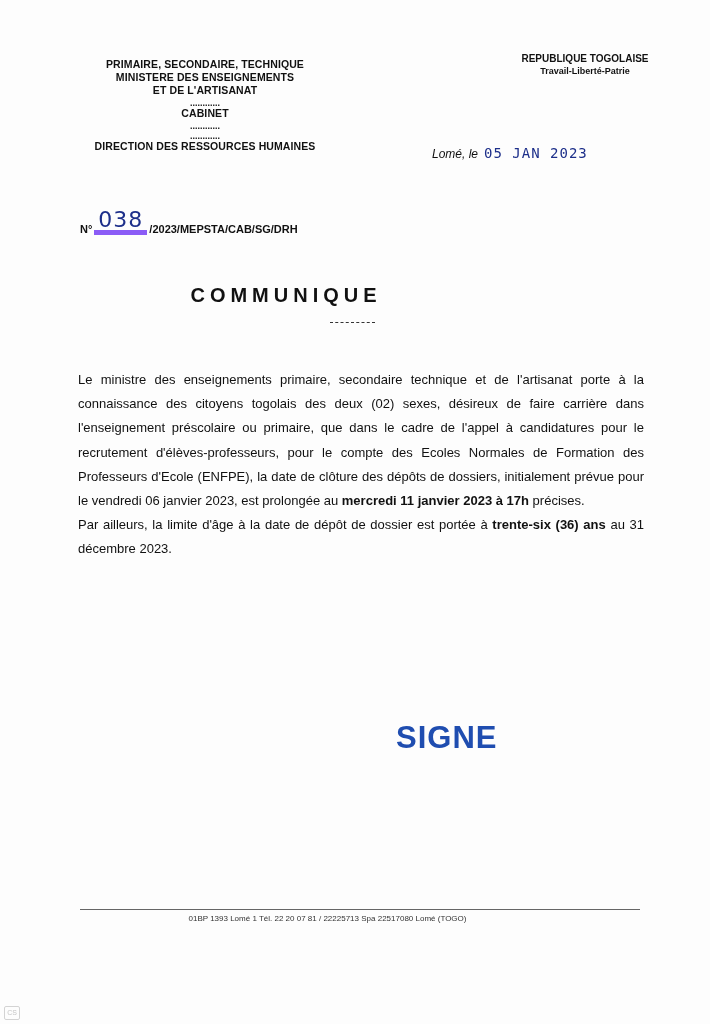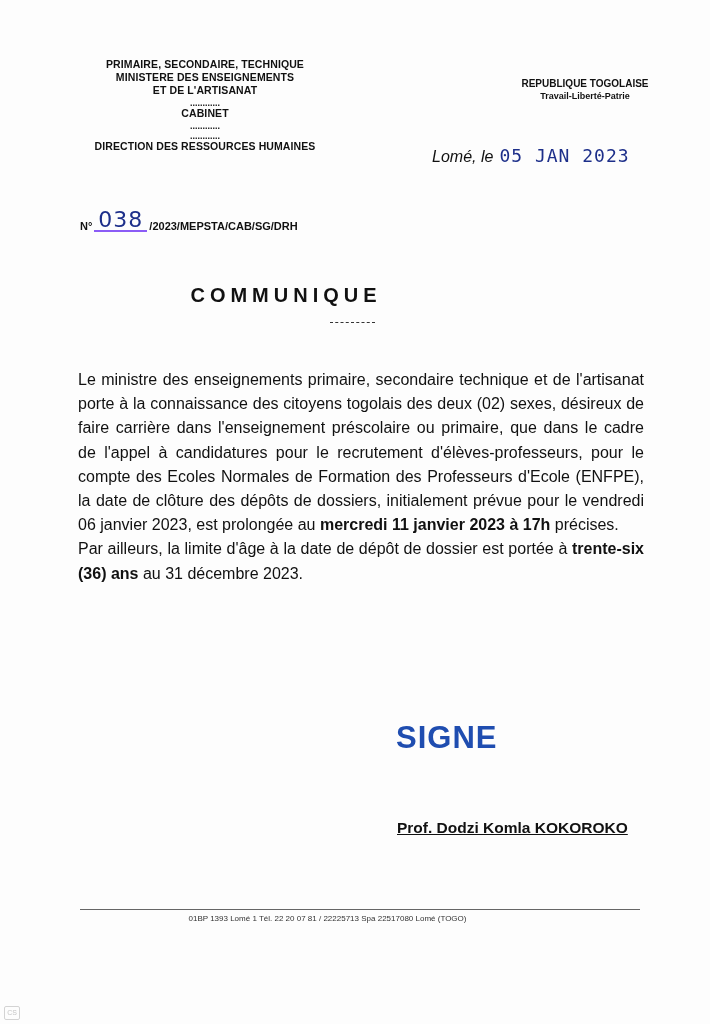--- a/index.html
+++ b/index.html
@@ -2,29 +2,29 @@
 <html><head>
 <meta charset="utf-8">
 <style>
   html, body { margin: 0; padding: 0; }
   body { width: 710px; height: 1024px; background: #ffffff; position: relative; overflow: hidden; font-family: "Liberation Sans", sans-serif; color: #111; }
   .page { position: absolute; left: 0; top: 0; width: 710px; height: 1024px; background: #fdfdfd; }
   .left-header { position: absolute; left: 70px; top: 58px; width: 270px; text-align: center; font-weight: bold; font-size: 10.5px; line-height: 13px; letter-spacing: 0.1px; }
   .left-header .dots { font-size: 9px; line-height: 7px; letter-spacing: 0; margin-top: 3px; }
   .left-header .line { display: block; }
   .ref { position: absolute; left: 80px; top: 210px; font-weight: bold; font-size: 11px; display: flex; align-items: flex-end; }
-  .ref .num { font-family: "DejaVu Sans", sans-serif; font-weight: normal; color: #1d2f8a; font-size: 22px; letter-spacing: 1px; border-bottom: 2px solid #8b5cf6; padding: 0 4px; margin: 0 2px; line-height: 20px; }
-  .right-header { position: absolute; left: 490px; top: 77px; width: 190px; text-align: center; font-weight: bold; font-size: 10px; line-height: 13px; }
+  .ref .num { font-family: "DejaVu Sans", sans-serif; font-weight: normal; color: #1d2f8a; font-size: 22px; letter-spacing: 1px; border-bottom: 5px solid #8b5cf6; padding: 0 4px; margin: 0 2px; line-height: 20px; }
+  .right-header { position: absolute; left: 490px; top: 52px; width: 190px; text-align: center; font-weight: bold; font-size: 10px; line-height: 13px; }
   .right-header .motto { font-size: 9px; }
   .date { position: absolute; left: 432px; top: 145px; display: flex; align-items: baseline; gap: 6px; }
-  .date .label { font-style: italic; font-size: 16px; }
-  .date .stamp { font-family: "DejaVu Sans Mono", monospace; color: #1d2f8a; font-size: 18px; letter-spacing: 1px; }
+  .date .label { font-style: italic; font-size: 12px; }
+  .date .stamp { font-family: "DejaVu Sans Mono", monospace; color: #1d2f8a; font-size: 14px; letter-spacing: 1px; }
   .title { position: absolute; left: 0; width: 572px; top: 284px; text-align: center; font-weight: bold; font-size: 20px; letter-spacing: 5px; }
   .title-rule { position: absolute; left: 330px; top: 322px; width: 45px; border-top: 1px dashed #333; }
-  .body { position: absolute; left: 78px; top: 368px; width: 566px; font-size: 16px; line-height: 24.2px; text-align: justify; }
+  .body { position: absolute; left: 78px; top: 368px; width: 566px; font-size: 13px; line-height: 24.2px; text-align: justify; }
   .body p { margin: 0; }
   .body b { font-weight: bold; }
   .signe { position: absolute; left: 396px; top: 720px; color: #1f4db0; font-weight: bold; font-size: 31px; letter-spacing: 1px; }
   .signatory { position: absolute; left: 397px; top: 819px; font-weight: bold; font-size: 15.5px; text-decoration: underline; }
   .footer-rule { position: absolute; left: 80px; top: 909px; width: 560px; border-top: 1px solid #666; }
   .footer { position: absolute; left: 0; width: 655px; top: 914px; text-align: center; font-size: 8px; color: #333; }
   .cs-badge { position: absolute; left: 4px; top: 1006px; display: flex; align-items: center; gap: 3px; opacity: 0.35; }
   .cs-badge .icon { width: 14px; height: 12px; border: 1px solid #888; font-size: 7px; line-height: 12px; text-align: center; color: #555; border-radius: 2px; }
 </style>
 </head>
@@ -61,21 +61,20 @@
 
   <div class="title">COMMUNIQUE</div>
   <div class="title-rule"></div>
 
   <div class="body">
     <p><span>Le ministre des enseignements primaire, secondaire technique et de l'artisanat porte à la connaissance des citoyens togolais des deux (02) sexes, désireux de faire carrière dans l'enseignement préscolaire ou primaire, que dans le cadre de l'appel à candidatures pour le recrutement d'élèves-professeurs, pour le compte des Ecoles Normales de Formation des Professeurs d'Ecole (ENFPE), la date de clôture des dépôts de dossiers, initialement prévue pour le vendredi 06 janvier 2023, est prolongée au </span><b>mercredi 11 janvier 2023 à 17h</b><span> précises.</span></p>
     <p><span>Par ailleurs, la limite d'âge à la date de dépôt de dossier est portée à </span><b>trente-six (36) ans</b><span> au 31 décembre 2023.</span></p>
   </div>
 
   <div class="signe">SIGNE</div>
-  <div class="signatory">Prof. Dodzi Komla KOKOROKO</div>
 
   <div class="footer-rule"></div>
   <div class="footer">01BP 1393 Lomé 1 Tél. 22 20 07 81 / 22225713 Spa 22517080 Lomé (TOGO)</div>
 
   <div class="cs-badge">
     <div class="icon">CS</div>
   </div>
 </div>
 
 </body></html>

